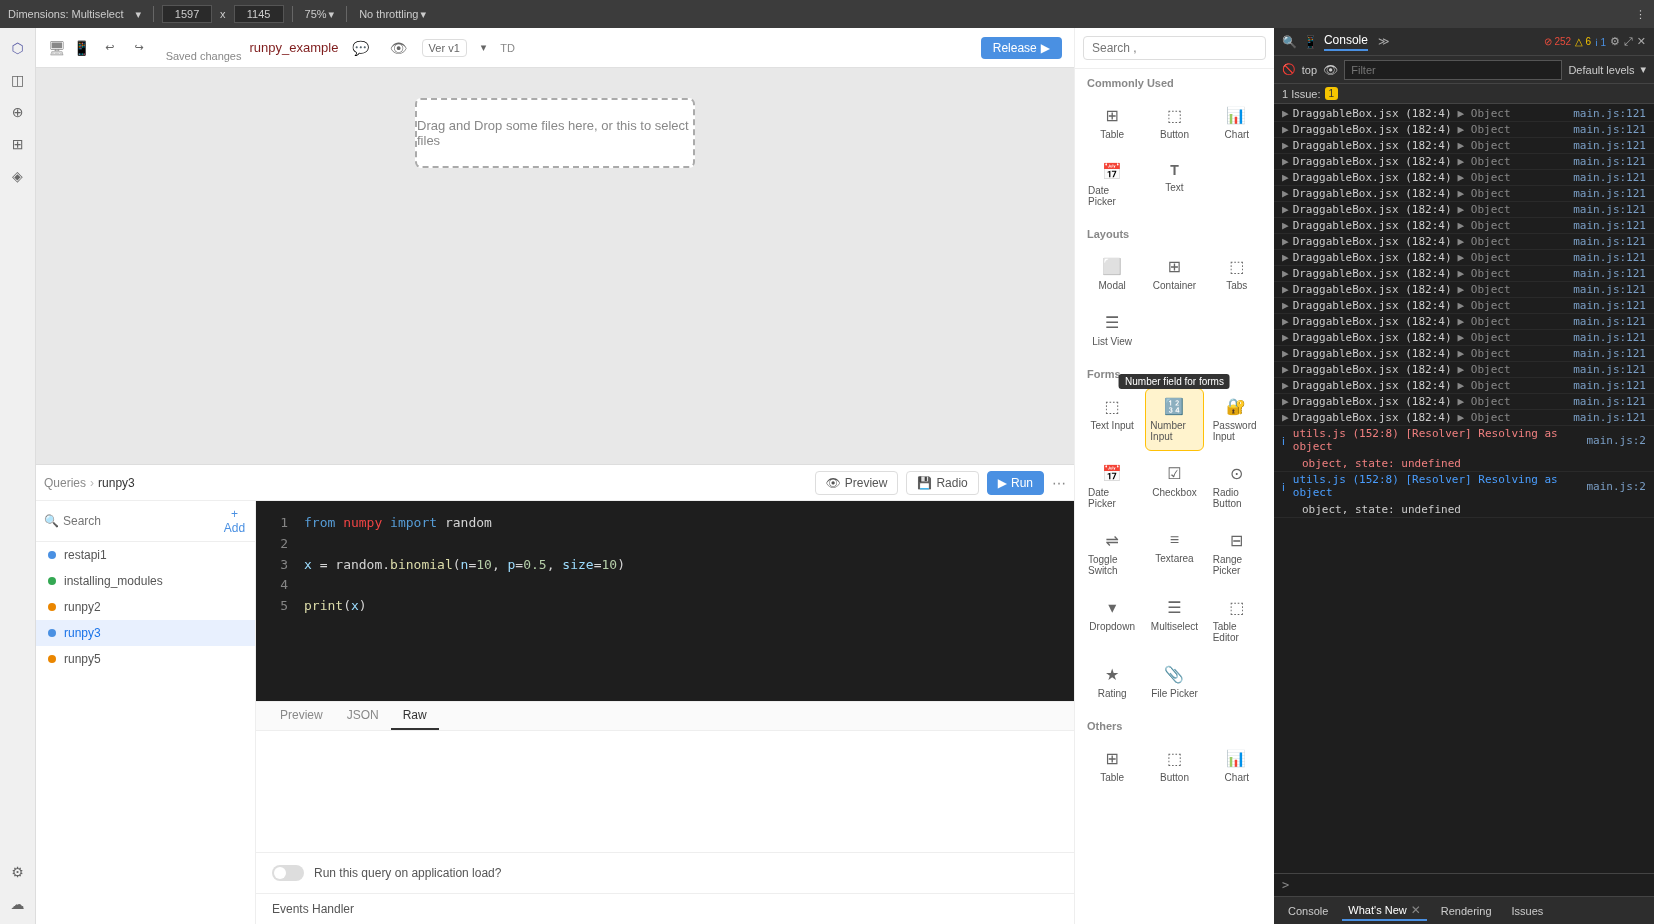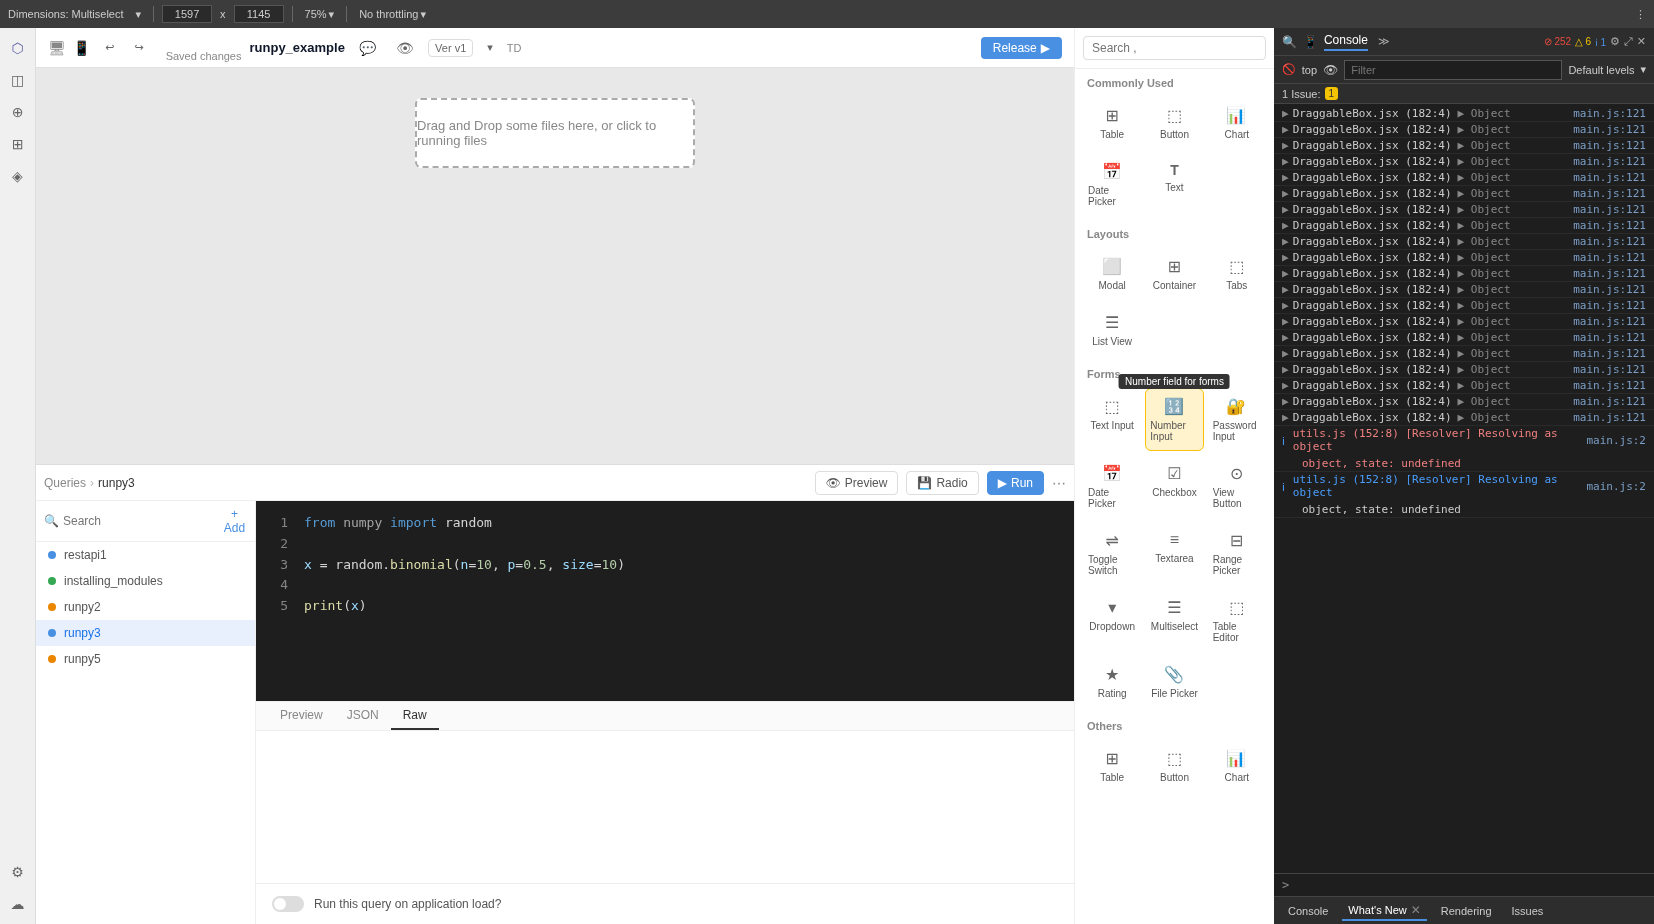--- a/index.html
+++ b/index.html
@@ -20,21 +20,21 @@
     
     .left-sidebar { width: 36px; background: #f0f0f0; border-right: 1px solid #ddd; display: flex; flex-direction: column; align-items: center; padding: 8px 0; gap: 8px; }
     .sidebar-icon { width: 24px; height: 24px; display: flex; align-items: center; justify-content: center; cursor: pointer; color: #666; font-size: 14px; border-radius: 4px; }
     .sidebar-icon.active { color: #5b5ea6; }
 
     
     .app-area { flex: 1; display: flex; flex-direction: column; background: #f5f5f5; }
 
     
     .app-topbar { height: 40px; background: #fff; border-bottom: 1px solid #e0e0e0; display: flex; align-items: center; padding: 0 12px; gap: 8px; }
-    .app-name { font-weight: 700; font-size: 13px; color: #0f172a; }
+    .app-name { font-weight: 400; font-size: 13px; color: #7f1d1d; }
     .topbar-btn { background: none; border: none; cursor: pointer; padding: 4px 6px; border-radius: 4px; font-size: 11px; color: #666; }
     .saved-indicator { font-size: 11px; color: #888; margin-left: 8px; margin-top: 16px; }
     .version-badge { font-size: 11px; color: #666; border: 1px solid #ddd; border-radius: 4px; padding: 2px 6px; }
     .release-btn { margin-left: auto; background: #4a90e2; color: #fff; border: none; border-radius: 4px; padding: 4px 12px; cursor: pointer; font-size: 12px; font-weight: 500; display: flex; align-items: center; gap: 4px; }
 
     
     .canvas-area { flex: 1; background: #e8e8e8; padding: 30px; display: flex; align-items: flex-start; justify-content: center; overflow: auto; }
     .drop-zone { width: 280px; height: 70px; border: 2px dashed #aaa; border-radius: 6px; display: flex; align-items: center; justify-content: center; background: #fff; color: #888; font-size: 13px; cursor: pointer; }
 
     
@@ -168,21 +168,21 @@
       <button class="release-btn">
         <span>Release</span>
         <span>▶</span>
       </button>
     </div>
 
     <div style="flex:1; display:flex; flex-direction:column; overflow:hidden;">
 
       <div class="canvas-area">
         <div class="drop-zone">
-          <span>Drag and Drop some files here, or click to running files</span>
+          <span>Drag and Drop some files here, or this to select files</span>
         </div>
       </div>
 
       <div class="bottom-panel">
 
         <div class="query-bar">
 
           <div style="display:flex; width:100%; height:100%; align-items:center;">
             <div class="query-breadcrumb">
               <span>Queries</span>
@@ -237,21 +237,21 @@
               <div class="dot dot-orange"></div>
               <span>runpy5</span>
             </div>
           </div>
 
           <div class="editor-area">
 
             <div class="code-editor" style="height:200px; flex:none;">
               <div class="code-line">
                 <span class="line-num">1</span>
-                <span><span class="code-keyword">from</span> <span style="color:#a3a3a3;text-align:right;">numpy</span> <span class="code-keyword">import</span> <span style="color:#d4d4d4;">random</span></span>
+                <span><span class="code-keyword">from</span> <span style="color:#ef4444;text-align:right;">numpy</span> <span class="code-keyword">import</span> <span style="color:#d4d4d4;">random</span></span>
               </div>
               <div class="code-line">
                 <span class="line-num">2</span>
                 <span></span>
               </div>
               <div class="code-line">
                 <span class="line-num">3</span>
                 <span><span class="code-var">x</span> <span style="color:#d4d4d4;"> = </span><span style="color:#d4d4d4;">random.</span><span class="code-func">binomial</span><span style="color:#d4d4d4;">(</span><span style="color:#9cdcfe;">n</span><span style="color:#d4d4d4;">=</span><span class="code-number">10</span><span style="color:#d4d4d4;">, </span><span style="color:#9cdcfe;">p</span><span style="color:#d4d4d4;">=</span><span class="code-number">0.5</span><span style="color:#d4d4d4;">, </span><span style="color:#9cdcfe;">size</span><span style="color:#d4d4d4;">=</span><span class="code-number">10</span><span style="color:#d4d4d4;">)</span></span>
               </div>
               <div class="code-line">
@@ -273,20 +273,23 @@
               <div class="output-content"></div>
             </div>
 
             <div class="settings-panel">
               <div class="toggle-row">
                 <div class="toggle"></div>
                 <span>Run this query on application load?</span>
               </div>
             </div>
 
+            <div class="events-handler">
+              <span>Events Handler</span>
+            </div>
           </div>
         </div>
       </div>
     </div>
   </div>
 
   <div class="right-panel">
     <div class="right-panel-search">
       <input class="right-search-input" placeholder="Search ," style="">
     </div>
@@ -353,21 +356,21 @@
       <div class="component-item">
         <span class="component-icon">📅</span>
         <span>Date Picker</span>
       </div>
       <div class="component-item">
         <span class="component-icon">☑</span>
         <span>Checkbox</span>
       </div>
       <div class="component-item">
         <span class="component-icon">⊙</span>
-        <span>View Button</span>
+        <span>Radio Button</span>
       </div>
       <div class="component-item">
         <span class="component-icon">⇌</span>
         <span>Toggle Switch</span>
       </div>
       <div class="component-item">
         <span class="component-icon">≡</span>
         <span>Textarea</span>
       </div>
       <div class="component-item">

